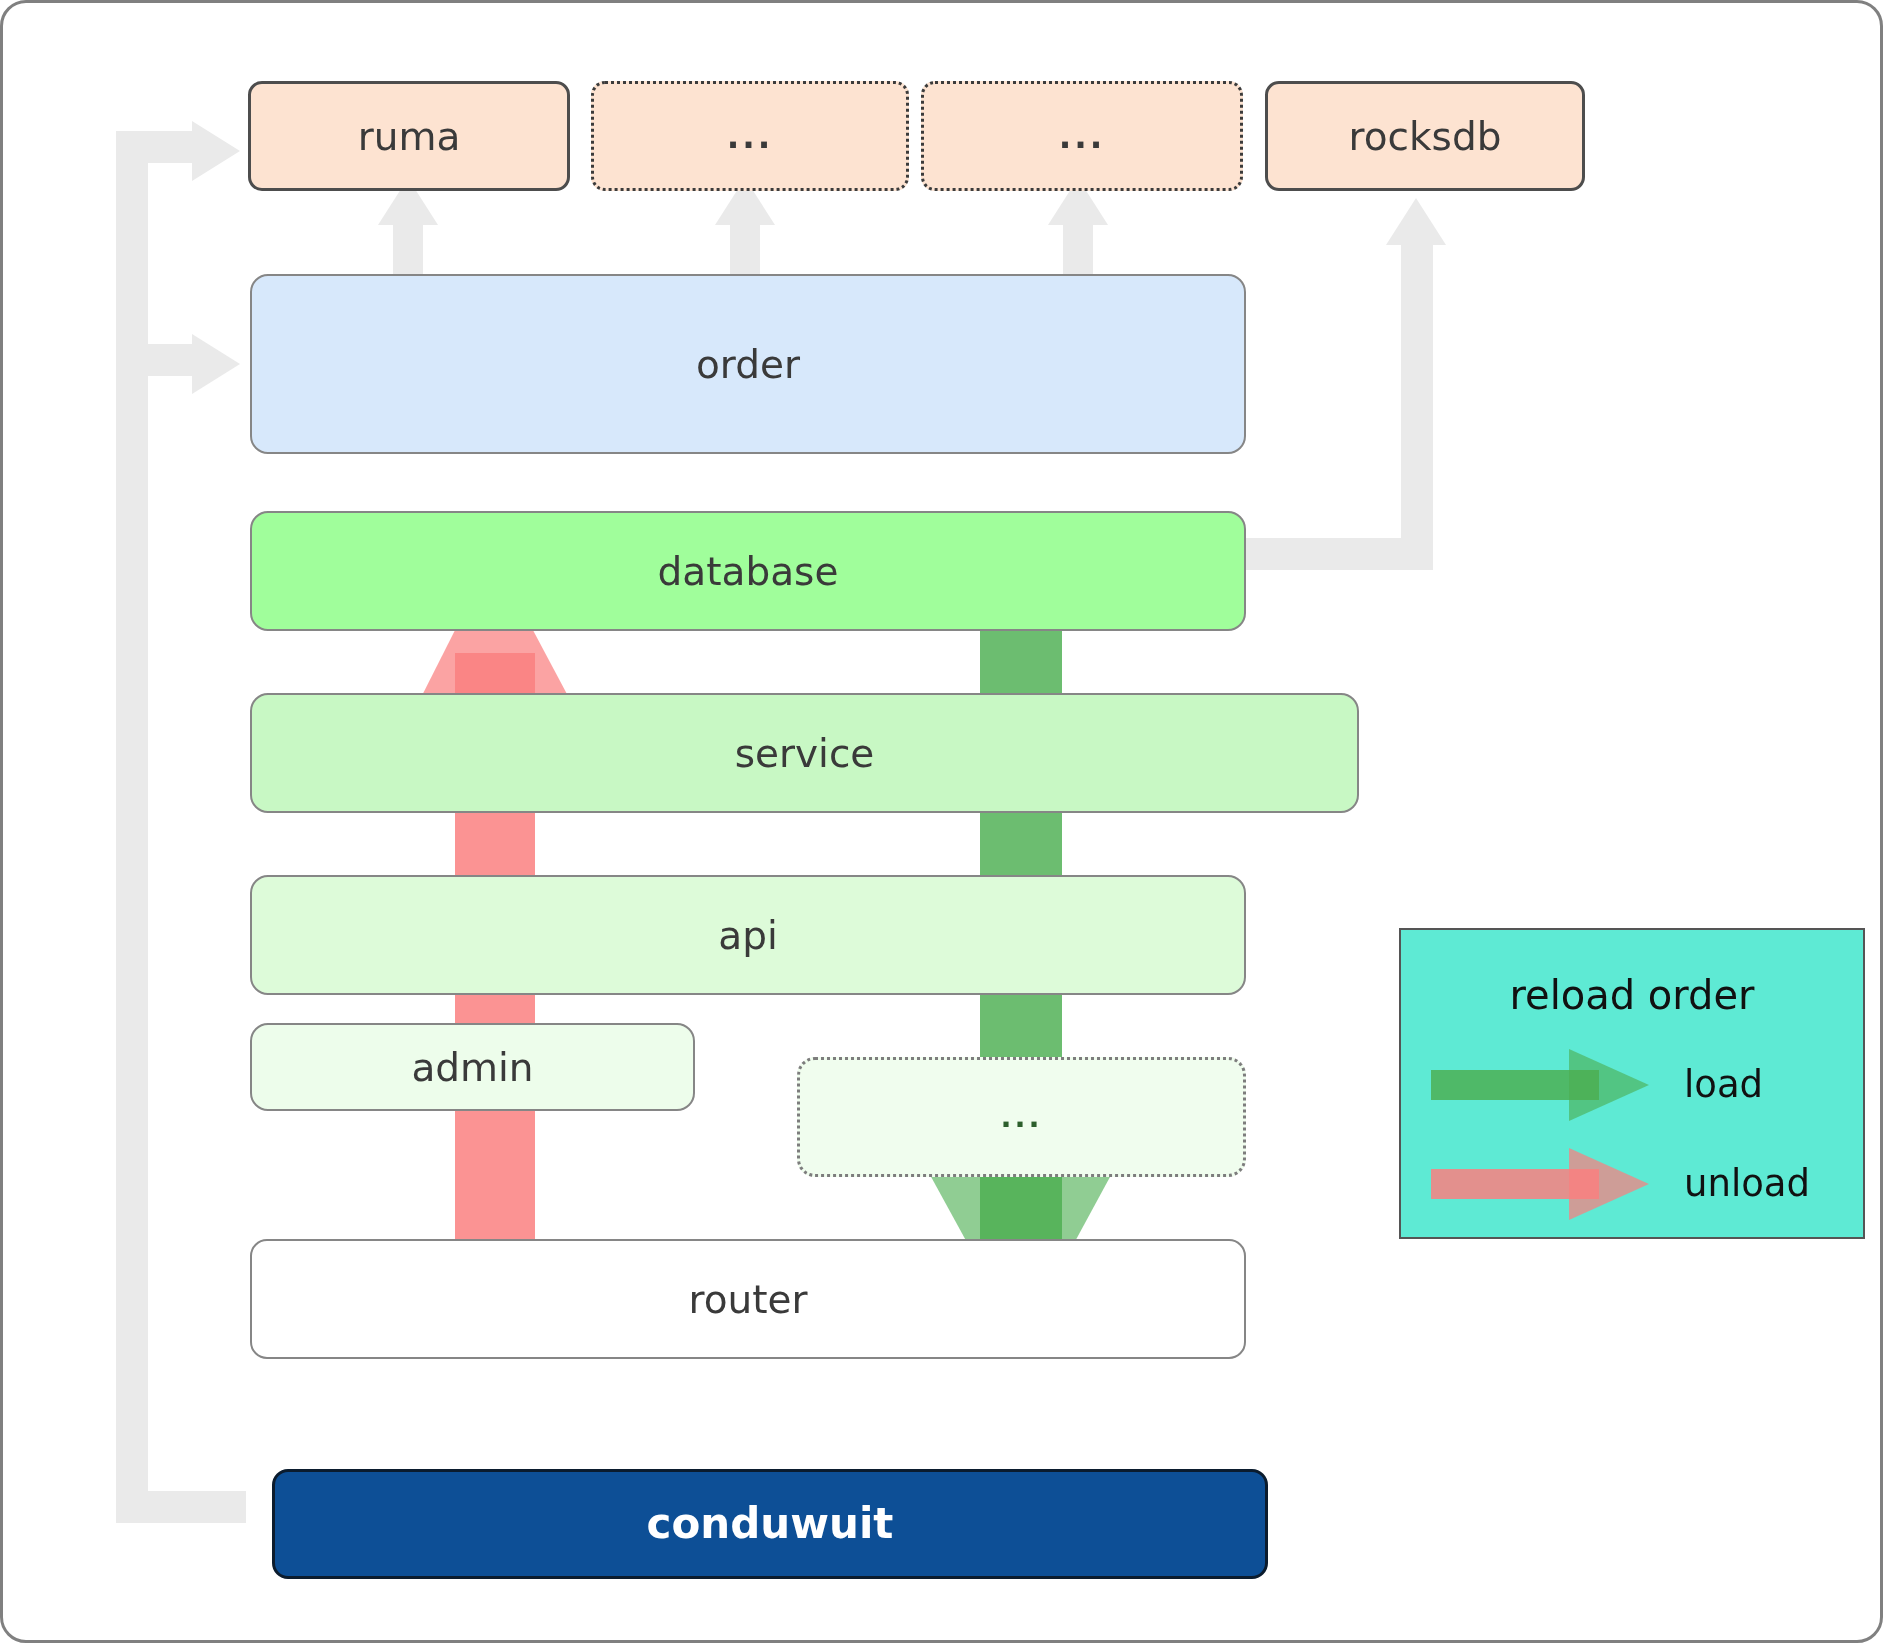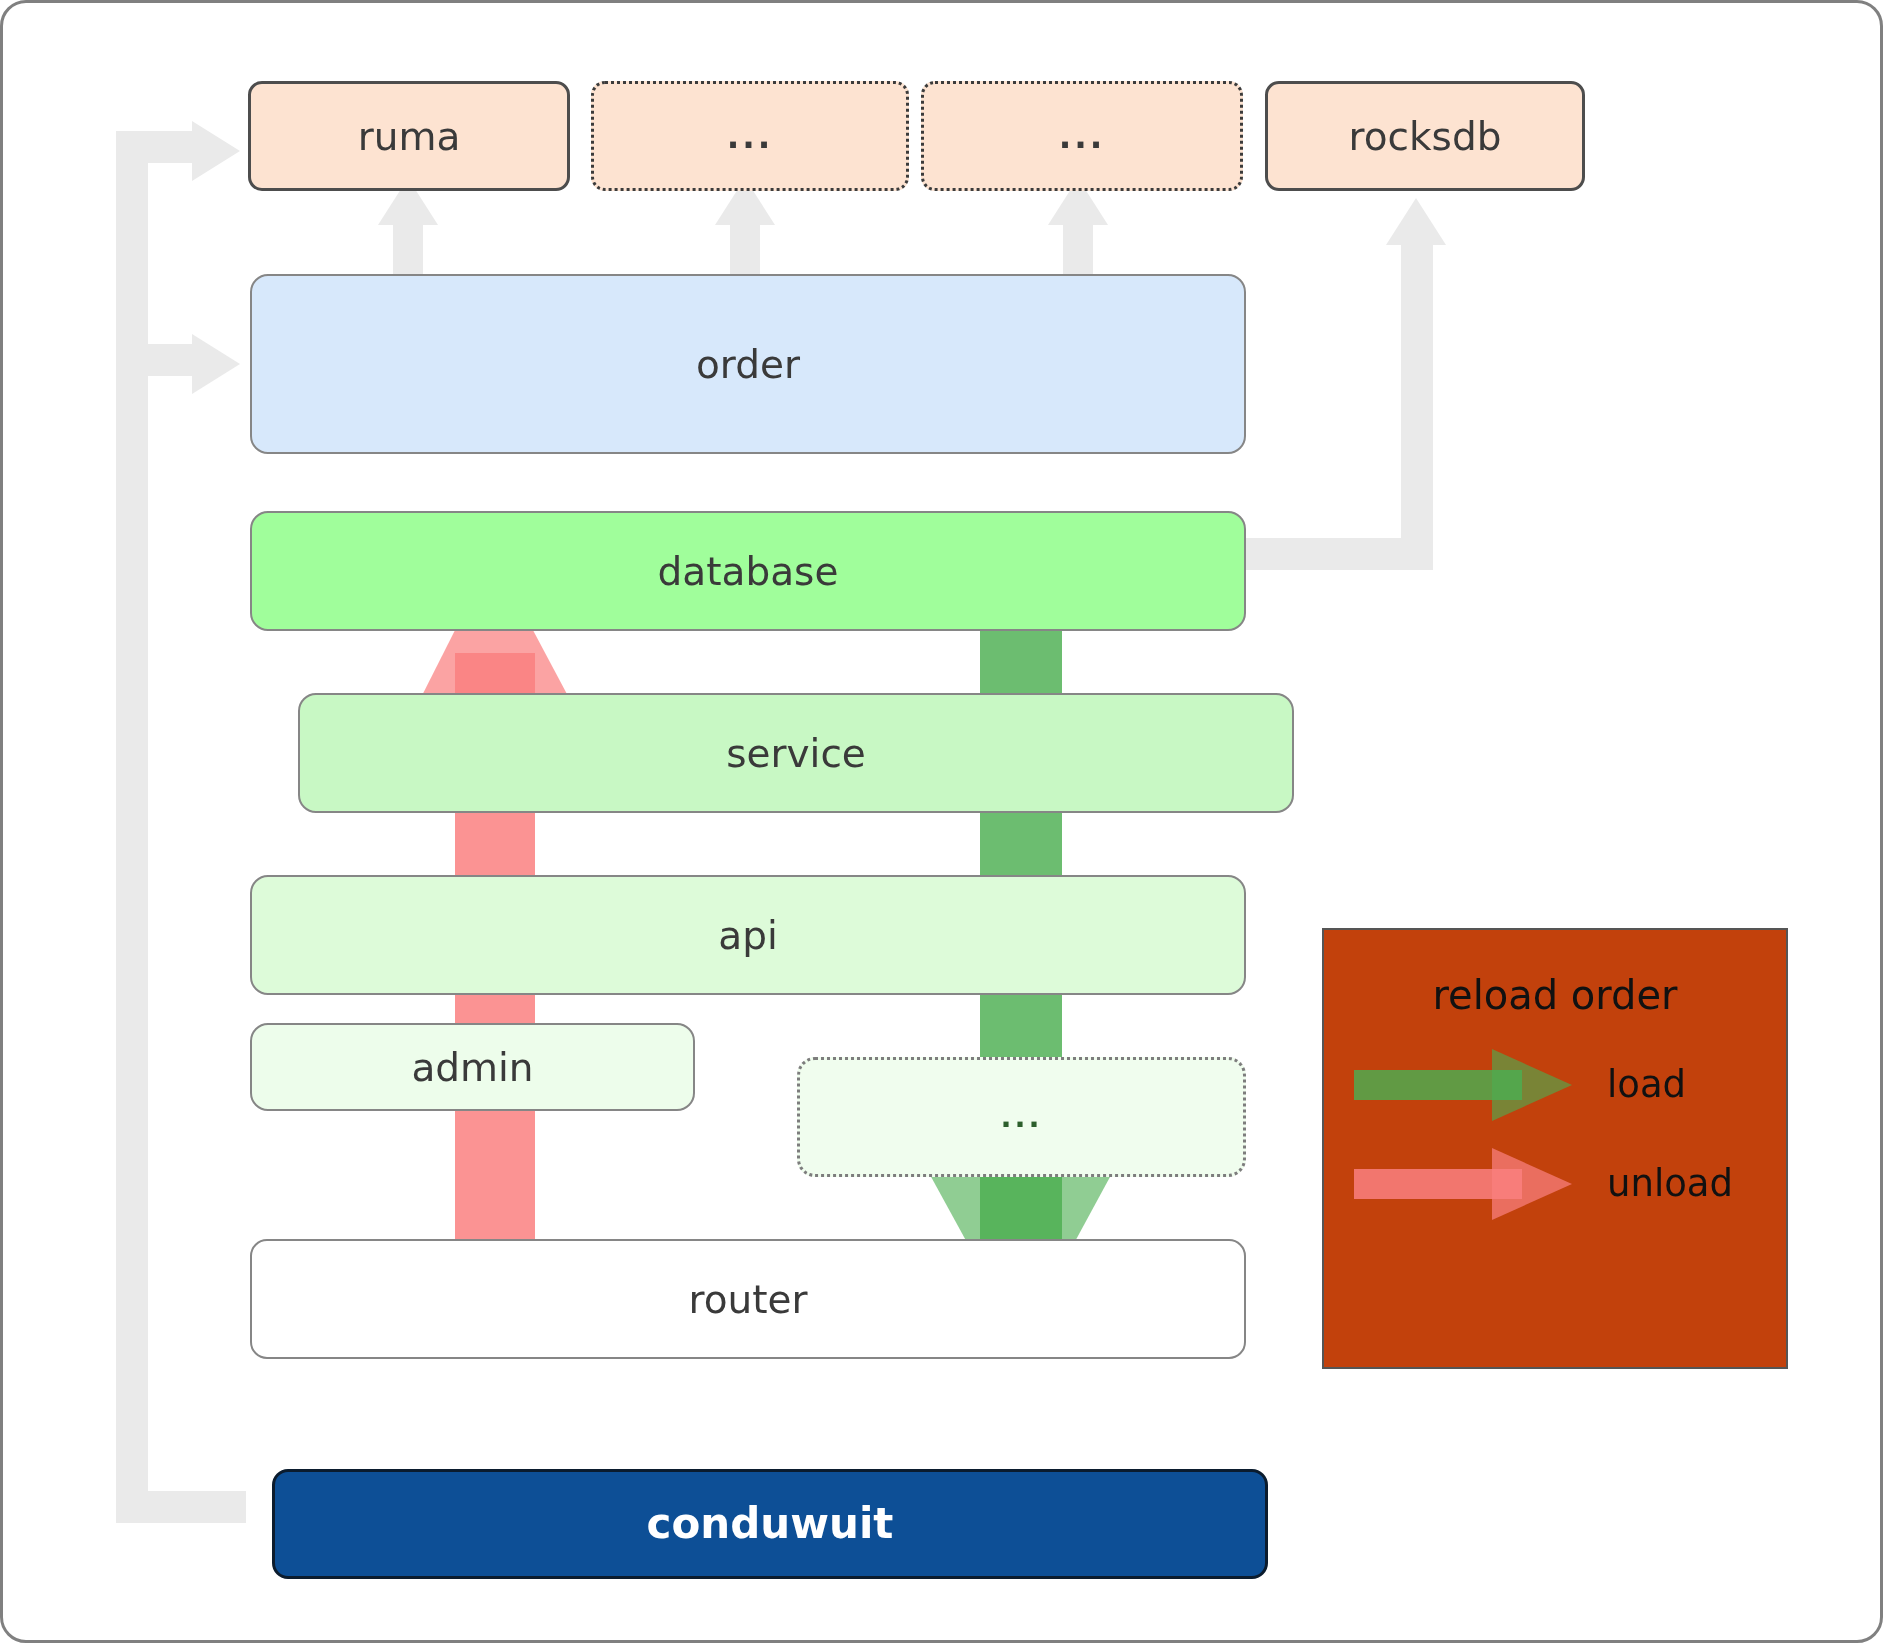--- a/index.html
+++ b/index.html
@@ -66,23 +66,23 @@
   }
   .ellipsis-sm{
     font-size:29px;
     letter-spacing:3px;
     font-weight:700;
     color:#2c5f2c;
   }
   
   #legend{
     position:absolute;
-    left:1319px;top:925px;
-    width:466px;height:441px;
-    background:#c2410c;
+    left:1396px;top:925px;
+    width:466px;height:311px;
+    background:#5eead4;
     border:2px solid #555;
     box-sizing:border-box;
     z-index:6;
   }
   #legend-title{
     position:absolute;left:0;top:42px;width:100%;
     text-align:center;font-size:40px;color:#111;
   }
   .legend-label{
     position:absolute;
@@ -155,21 +155,21 @@
   </div>
 
   <div class="node layer solid c-core" style="left:247px;top:271px;width:996px;height:180px;">
     <span>order</span>
   </div>
 
   <div class="node layer solid c-database" style="left:247px;top:508px;width:996px;height:120px;">
     <span>database</span>
   </div>
 
-  <div class="node layer solid c-service" style="left:247px;top:690px;width:996px;height:120px;margin-left:48px;">
+  <div class="node layer solid c-service" style="left:247px;top:690px;width:1109px;height:120px;">
     <span>service</span>
   </div>
 
   <div class="node layer solid c-api" style="left:247px;top:872px;width:996px;height:120px;">
     <span>api</span>
   </div>
 
   <div class="node layer solid c-admin" style="left:247px;top:1020px;width:445px;height:88px;">
     <span>admin</span>
   </div>

